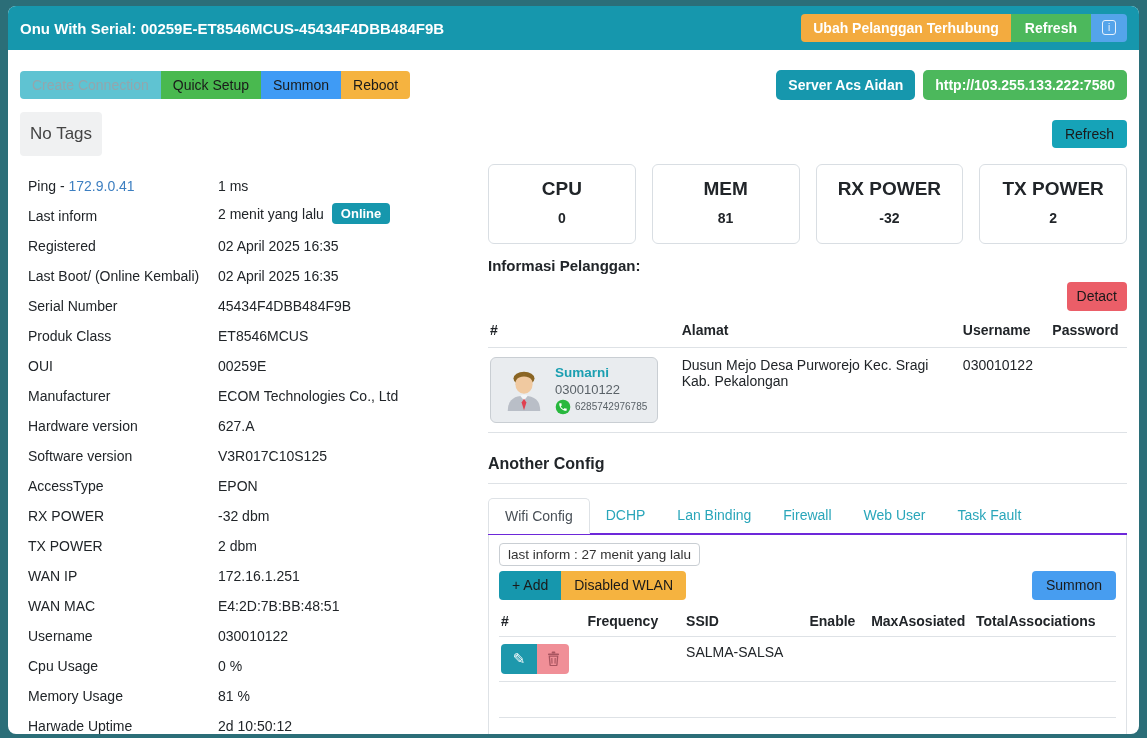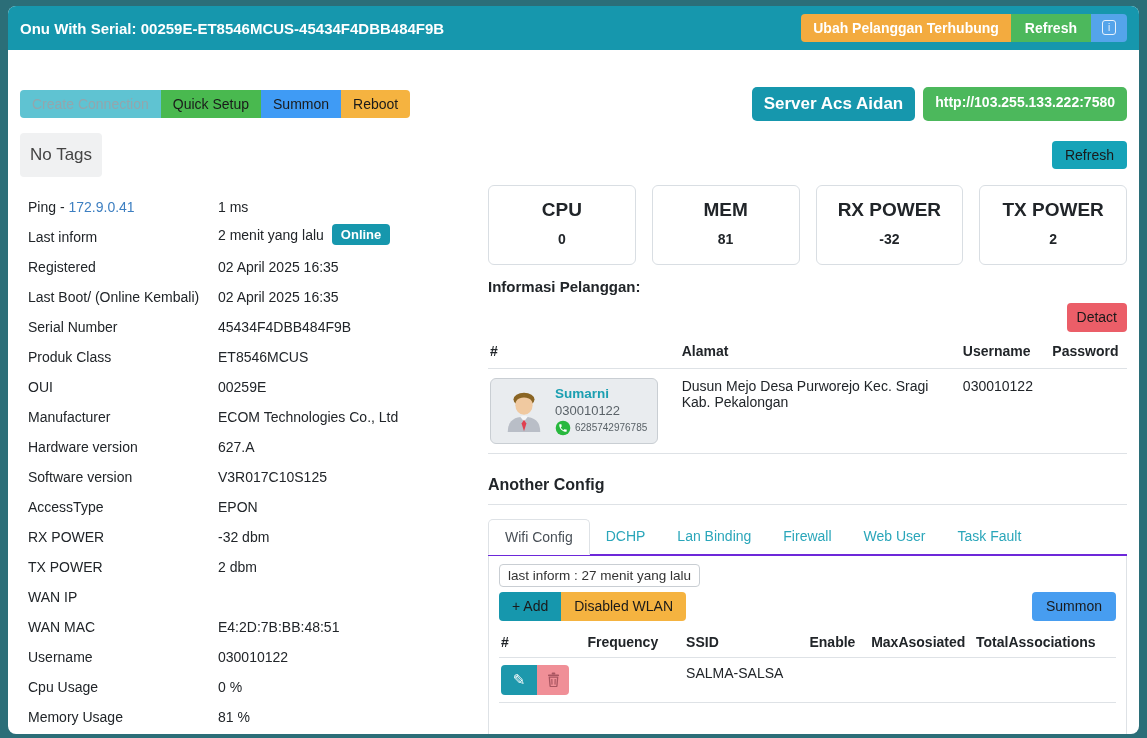--- a/index.html
+++ b/index.html
@@ -13,28 +13,28 @@
   .hdr-btns { display:flex; align-items:stretch; }
   .btn { border:none; font-family:Liberation Sans, sans-serif; font-size:14px; cursor:pointer; line-height:1.2; }
   .btn-ubah { background:#f3ab3f; color:#fff; font-weight:bold; padding:6px 12px; border-radius:4px 0 0 4px; }
   .btn-hdr-refresh { background:#4cb85c; color:#fff; font-weight:bold; padding:6px 14px; }
   .btn-info { background:#54a4ea; color:#fff; padding:6px 11px; border-radius:0 4px 4px 0; display:flex; align-items:center; }
   .info-glyph { display:inline-block; width:14px; height:15px; border:1px solid #e8f2fc; border-radius:3px; font-size:10px; line-height:14px; text-align:center; color:#e8f2fc; }
 
   .card-body { padding:12px 12px 0 12px; }
 
   
-  .toolbar-row { display:flex; justify-content:space-between; align-items:center; margin-top:25px; }
+  .toolbar-row { display:flex; justify-content:space-between; align-items:center; margin-top:8px; }
   .btn-group { display:flex; }
   .btn-create { background:#5fc3d2; color:#93a6ad; padding:6px 12px; border-radius:4px 0 0 4px; }
   .btn-quick { background:#49b94f; color:#1a1a1a; padding:6px 12px; }
   .btn-summon { background:#3f9bf5; color:#1a1a1a; padding:6px 12px; }
   .btn-reboot { background:#f5b340; color:#1a1a1a; padding:6px 12px; border-radius:0 4px 4px 0; }
   .badge-row { display:flex; gap:8px; }
-  .badge-server { background:#1697ad; color:#fff; font-weight:bold; font-size:17px; padding:7px 12px; border-radius:5px;text-align:right; }
+  .badge-server { background:#1697ad; color:#fff; font-weight:bold; font-size:14px; padding:7px 12px; border-radius:5px;text-align:right; }
   .badge-url { background:#4cb85c; color:#fff; font-weight:bold; font-size:14px; padding:7px 12px; border-radius:5px; }
 
   
   .tags-row { display:flex; justify-content:space-between; align-items:center; margin-top:12px; }
   .no-tags { background:#f0f1f2; color:#444; font-size:17px; padding:12px 10px; border-radius:4px; }
   .btn-refresh-teal { background:#16a3b8; color:#1a1a1a; padding:6px 13px; border-radius:4px; }
 
   
   .main { display:flex; margin-top:8px; }
   .left-col { width:452px; flex-shrink:0; }
@@ -184,20 +184,21 @@
         <div class="info-row">
             <span class="info-label">RX POWER</span>
             <span class="info-value">-32 dbm</span>
           </div>
         <div class="info-row">
             <span class="info-label">TX POWER</span>
             <span class="info-value">2 dbm</span>
           </div>
         <div class="info-row">
             <span class="info-label">WAN IP</span>
+            <span class="info-value">172.16.1.251</span>
           </div>
         <div class="info-row">
             <span class="info-label">WAN MAC</span>
             <span class="info-value">E4:2D:7B:BB:48:51</span>
           </div>
         <div class="info-row">
             <span class="info-label">Username</span>
             <span class="info-value">030010122</span>
           </div>
         <div class="info-row">

